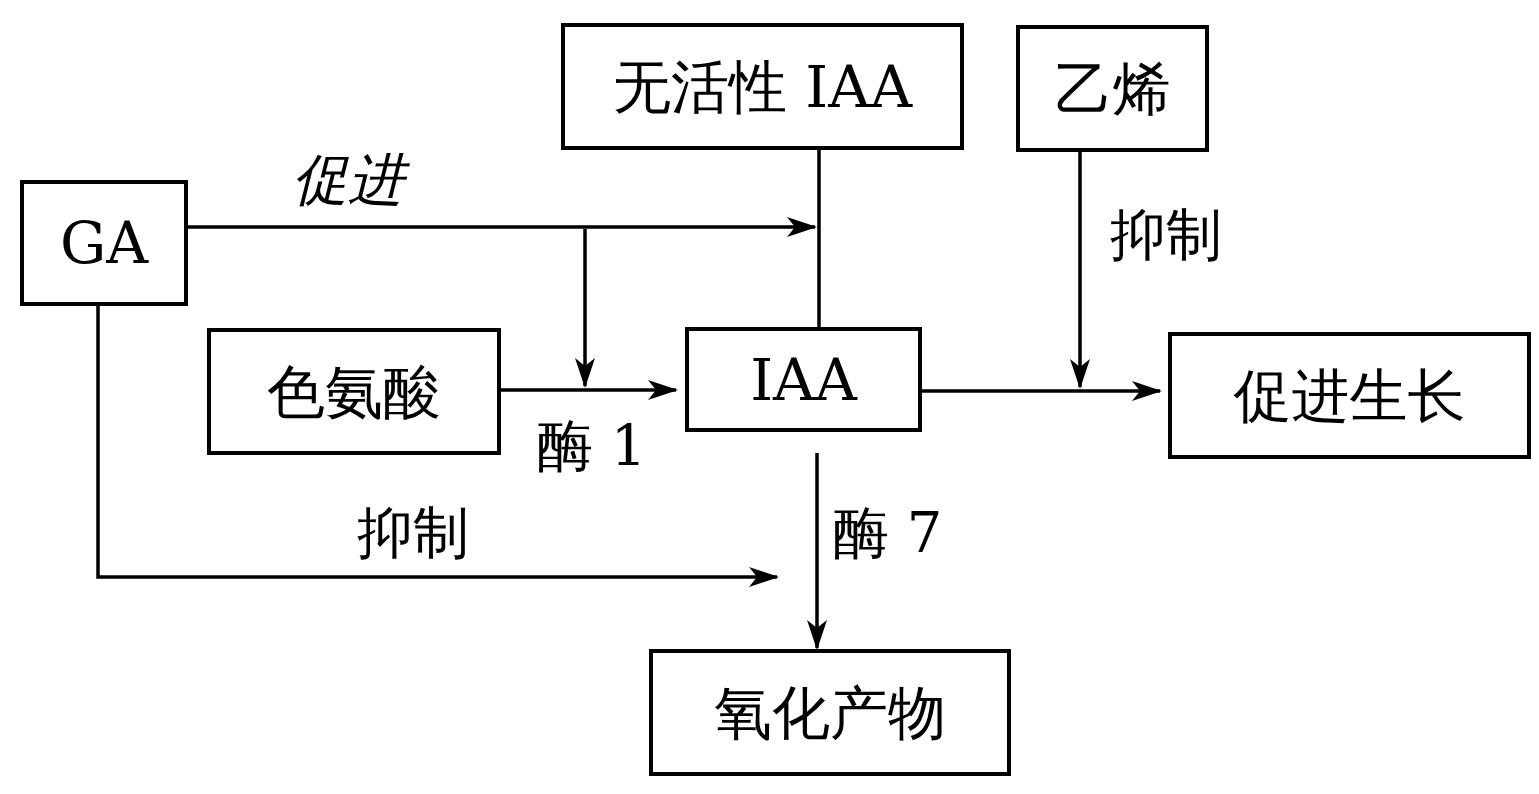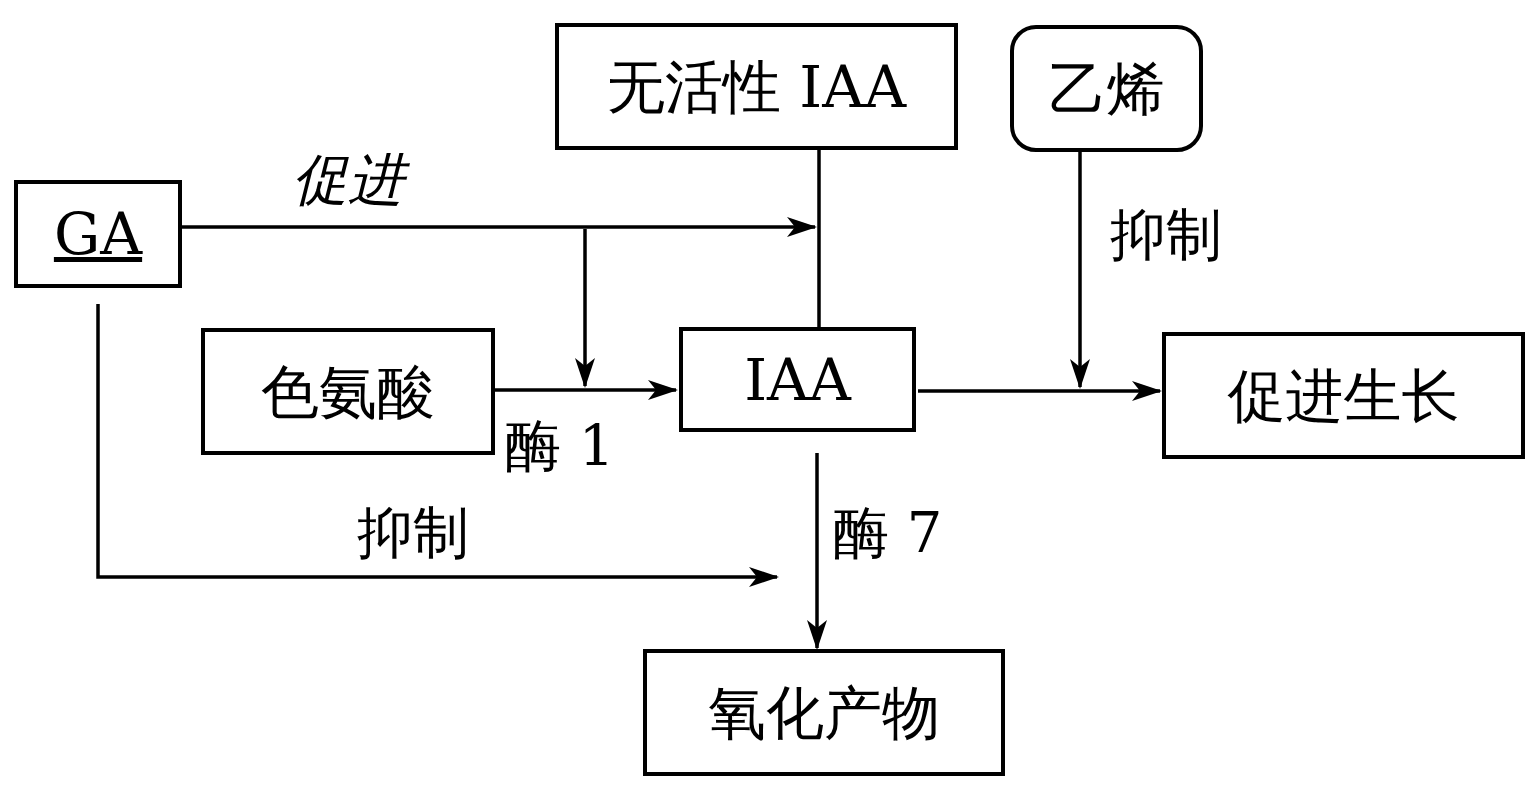--- a/index.html
+++ b/index.html
@@ -1,20 +1,20 @@
 <!DOCTYPE html>
 <html><head>
 <meta charset="utf-8">
 <style>
   html, body { margin: 0; padding: 0; background: #ffffff; }
   body { width: 1539px; height: 794px; position: relative; overflow: hidden;
          font-family: "DejaVu Serif", "Liberation Serif", serif; color: #000; }
   .box { position: absolute; border: 4px solid #000; box-sizing: border-box; background: #fff;
          display: flex; align-items: center; justify-content: center;
-         font-size: 58px; line-height: 1; white-space: nowrap; }
+         font-size: 58px; line-height: 1; white-space: nowrap; margin-left: 6px; }
   .label { position: absolute; font-size: 56px; line-height: 1; white-space: nowrap; }
   svg#edges { position: absolute; left: 0; top: 0; }
 </style>
 </head>
 <body>
 
 <svg id="edges" width="1539" height="794">
   <defs>
     <marker id="ah" viewBox="0 0 30 20" refX="28" refY="10" markerWidth="30" markerHeight="20" markerUnits="userSpaceOnUse" orient="auto">
       <path d="M0,0 L30,10 L0,20 L8,10 Z" fill="#000"></path>
@@ -31,25 +31,25 @@
 
   <line x1="918" y1="391" x2="1160" y2="391" stroke="#000" stroke-width="3.5" marker-end="url(#ah)"></line>
 
   <line x1="1080" y1="151" x2="1080" y2="387" stroke="#000" stroke-width="3.5" marker-end="url(#ah)"></line>
 
   <line x1="817" y1="453" x2="817" y2="648" stroke="#000" stroke-width="3.5" marker-end="url(#ah)"></line>
 
   <polyline points="98,304 98,577 777,577" fill="none" stroke="#000" stroke-width="3.5" marker-end="url(#ah)"></polyline>
 </svg>
 
-<div class="box" style="left:14px;top:180px;width:168px;height:108px;text-decoration:underline;">GA</div>
+<div class="box" style="left:14px;top:180px;width:168px;height:126px;">GA</div>
 <div class="box" style="left:555px;top:23px;width:403px;height:127px;">无活性 IAA</div>
-<div class="box" style="left:1010px;top:25px;width:193px;height:127px;border-radius:26px;">乙烯</div>
+<div class="box" style="left:1010px;top:25px;width:193px;height:127px;">乙烯</div>
 <div class="box" style="left:201px;top:328px;width:294px;height:127px;">色氨酸</div>
 <div class="box" style="left:679px;top:327px;width:237px;height:105px;">IAA</div>
 <div class="box" style="left:1162px;top:332px;width:363px;height:127px;text-align:center;">促进生长</div>
 <div class="box" style="left:643px;top:649px;width:362px;height:127px;">氧化产物</div>
 
 <div class="label" style="left:292px;top:152px;font-style:italic;">促进</div>
 <div class="label" style="left:1110px;top:207px;">抑制</div>
-<div class="label" style="left:505px;top:418px;">酶 1</div>
+<div class="label" style="left:537px;top:418px;">酶 1</div>
 <div class="label" style="left:833px;top:505px;">酶 7</div>
 <div class="label" style="left:357px;top:505px;">抑制</div>
 
 </body></html>

